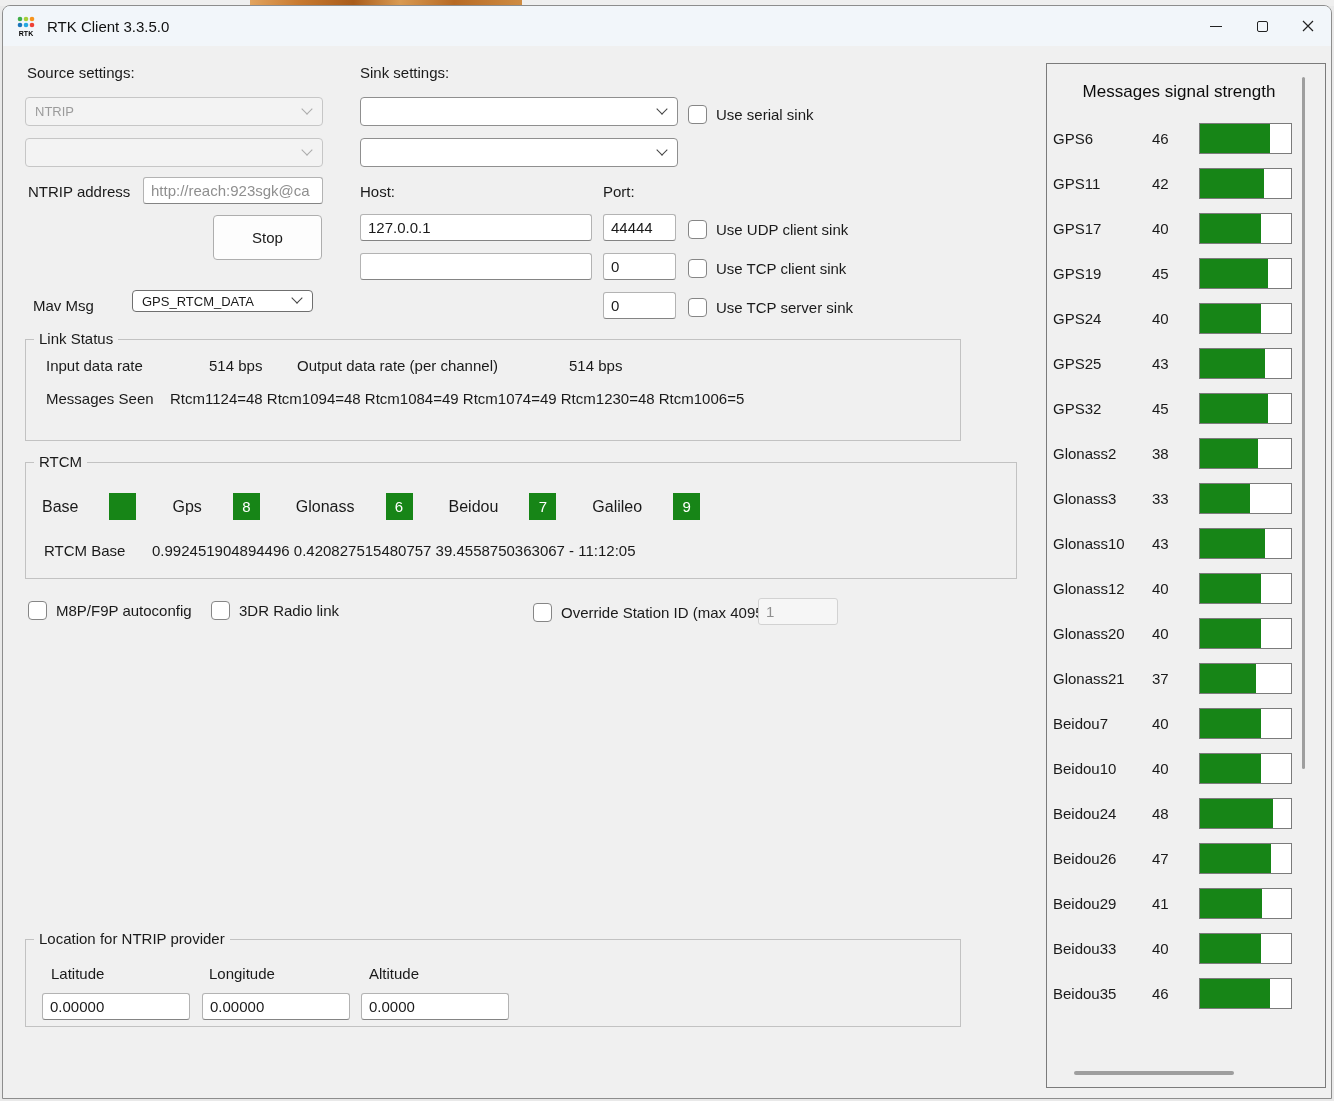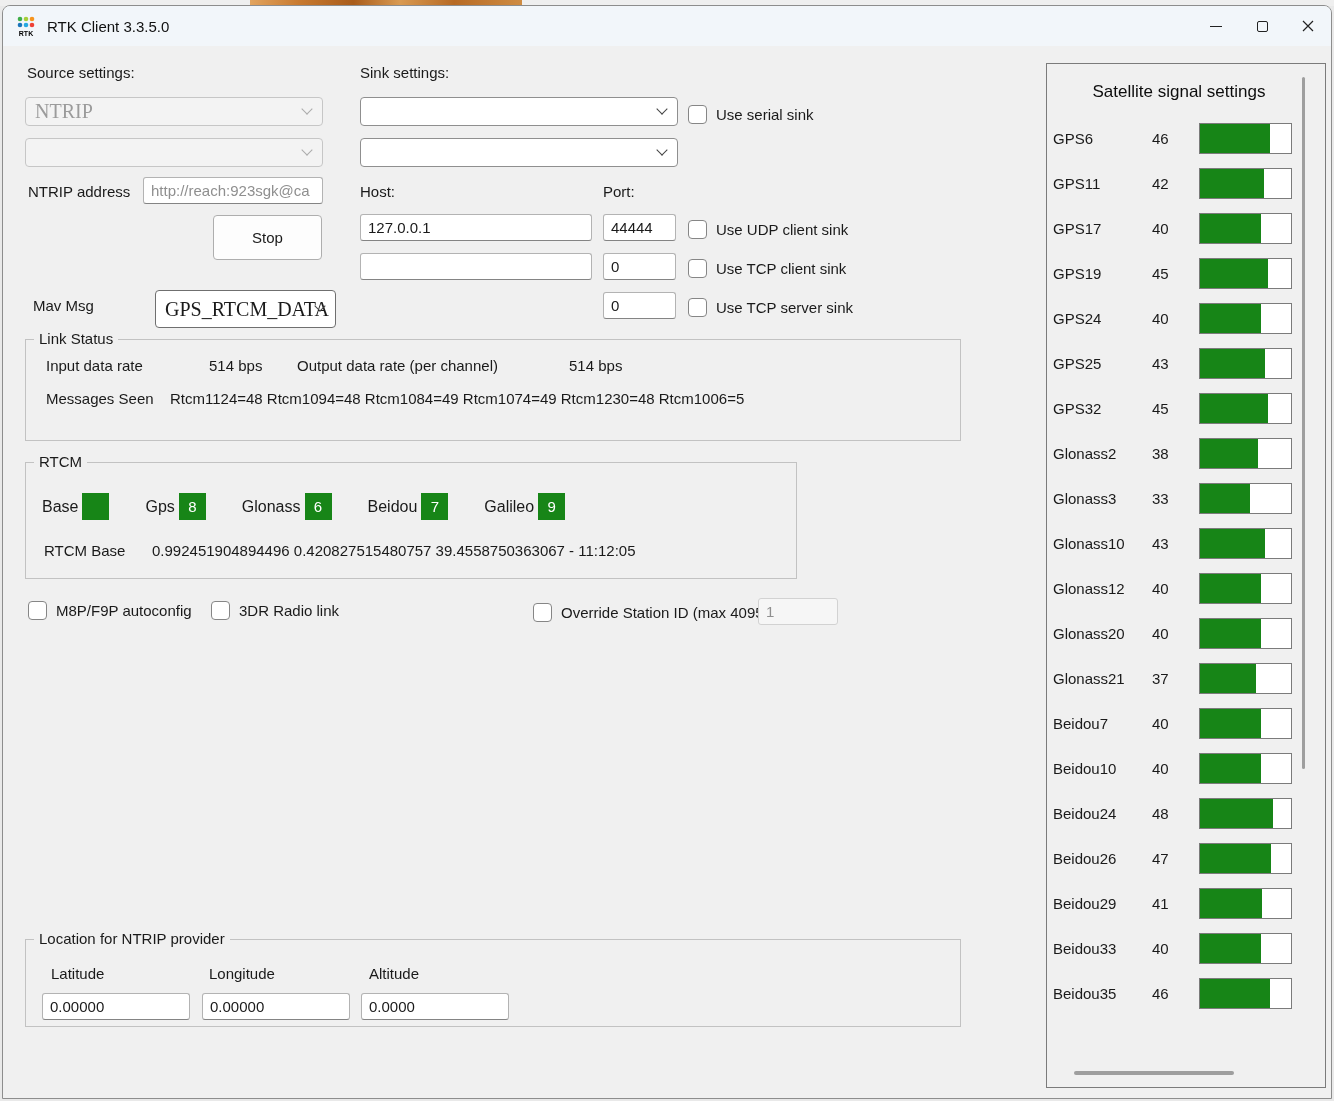--- a/index.html
+++ b/index.html
@@ -34,21 +34,21 @@
   .glyph-close { width:12px; height:12px; display:block; }
 
   
   .content { position:absolute; top:40px; left:0; right:0; bottom:0; }
 
   .lbl { position:absolute; font-size:15px; white-space:nowrap; }
   .val { position:absolute; font-size:15px; white-space:nowrap; }
 
   .combo { position:absolute; height:29px; background:#fff; border:1px solid #8f8f8f;
     border-radius:4px; display:flex; align-items:center; padding:0 28px 0 9px;
-    font-size:20px; color:#1a1a1a;font-family:Liberation Serif, serif; }
+    font-size:13px; color:#1a1a1a; }
   .chev { position:absolute; right:11px; top:50%; margin-top:-7px; width:8px; height:8px;
     border-right:1.6px solid #444; border-bottom:1.6px solid #444; transform:rotate(45deg); }
   .combo.disabled { background:#f3f3f3; color:#9b9b9b; border-color:#c6c6c6; }
   .combo.disabled .chev { border-color:#ababab; }
 
   input.tb { position:absolute; height:27px; background:#fff;
     border:1px solid #b3b3b3; border-bottom-color:#848484; border-radius:3px;
     font:15px "Liberation Sans", sans-serif; padding:0 7px; color:#1a1a1a; outline:none; }
   input.tb.graytext { color:#8f8f8f; }
   input.tb.disabled { background:#f6f6f6; color:#8f8f8f; border-color:#d2d2d2; }
@@ -56,21 +56,21 @@
   .btn { position:absolute; height:45px; background:#fdfdfd; border:1px solid #aeaeae;
     border-radius:4px; font-size:15px; display:flex; align-items:center; justify-content:center; }
 
   .cb { position:absolute; display:flex; align-items:center; gap:9px; font-size:15px; white-space:nowrap; }
   .cb .box { width:19px; height:19px; background:#fff; border:1px solid #868686; border-radius:4px; flex:none; }
 
   .group { position:absolute; border:1px solid #c2c2c2; }
   .legend { position:absolute; top:-10px; left:8px; background:#f0f0f0; padding:0 5px; font-size:15px; }
 
   .ind-row { position:absolute; left:16px; top:30px; display:flex; align-items:center; }
-  .ind { display:flex; align-items:center; gap:4px; margin-right:36px; }
+  .ind { display:flex; align-items:center; gap:31px; margin-right:36px; }
   .indbox { width:27px; height:27px; background:var(--green); color:#fff;
     display:flex; align-items:center; justify-content:center; font-size:15px; }
 
   
   .satpanel { position:absolute; left:1043px; top:17px; width:280px; height:1025px;
     border:1px solid #7b7b7b; background:#f0f0f0; }
   .sat-title { position:absolute; top:18px; left:0; right:14px; text-align:center;
     font-size:17px; color:#0d0d0d; }
   .sat-list { position:absolute; top:52px; left:0; right:0; }
   .sat-row { display:flex; align-items:center; height:45px; padding-left:6px; }
@@ -170,36 +170,36 @@
       <span>Use TCP client sink</span>
     </div>
 
     <input class="tb" style="left: 600px; top: 246px; width: 73px;" value="0">
     <div class="cb" style="left:685px; top:252px;">
       <span class="box"></span>
       <span>Use TCP server sink</span>
     </div>
 
     <span class="lbl" style="left:30px; top:251px;">Mav Msg</span>
-    <div class="combo" style="left:152px; top:244px; width:181px; height:38px; border-color:#6f6f6f;">
+    <div class="combo" style="left:129px; top:244px; width:181px; height:22px; border-color:#6f6f6f;">
       <span>GPS_RTCM_DATA</span>
       <span class="chev"></span>
     </div>
 
     <div class="group" style="left:22px; top:293px; width:936px; height:102px;">
       <span class="legend">Link Status</span>
       <span class="lbl" style="left:20px; top:17px;">Input data rate</span>
       <span class="val" style="left:183px; top:17px;">514 bps</span>
       <span class="lbl" style="left:271px; top:17px;">Output data rate (per channel)</span>
       <span class="val" style="left:543px; top:17px;">514 bps</span>
       <span class="lbl" style="left:20px; top:50px;">Messages Seen</span>
       <span class="val" style="left:144px; top:50px;">Rtcm1124=48 Rtcm1094=48 Rtcm1084=49 Rtcm1074=49 Rtcm1230=48 Rtcm1006=5</span>
     </div>
 
-    <div class="group" style="left:22px; top:416px; width:772px; height:117px;">
+    <div class="group" style="left:22px; top:416px; width:992px; height:117px;">
       <span class="legend">RTCM</span>
       <div class="ind-row">
   <div class="ind">
     <span>Base</span>
     <span class="indbox"></span>
   </div>
 
   <div class="ind">
     <span>Gps</span>
     <span class="indbox">8</span>
@@ -242,21 +242,21 @@
       <span class="legend">Location for NTRIP provider</span>
       <span class="lbl" style="left:25px; top:25px;">Latitude</span>
       <span class="lbl" style="left:183px; top:25px;">Longitude</span>
       <span class="lbl" style="left:343px; top:25px;">Altitude</span>
       <input class="tb" style="left: 16px; top: 53px; width: 148px;" value="0.00000">
       <input class="tb" style="left: 176px; top: 53px; width: 148px;" value="0.00000">
       <input class="tb" style="left: 335px; top: 53px; width: 148px;" value="0.0000">
     </div>
 
     <div class="satpanel">
-      <div class="sat-title">Satellite signal settings</div>
+      <div class="sat-title">Messages signal strength</div>
       <div class="sat-list">
   <div class="sat-row">
     <span class="sat-name">GPS6</span>
     <span class="sat-value">46</span>
     <div class="sat-bar">
       <div class="sat-fill" style="width: 76.6667%;"></div>
     </div>
   </div>
 
   <div class="sat-row">

